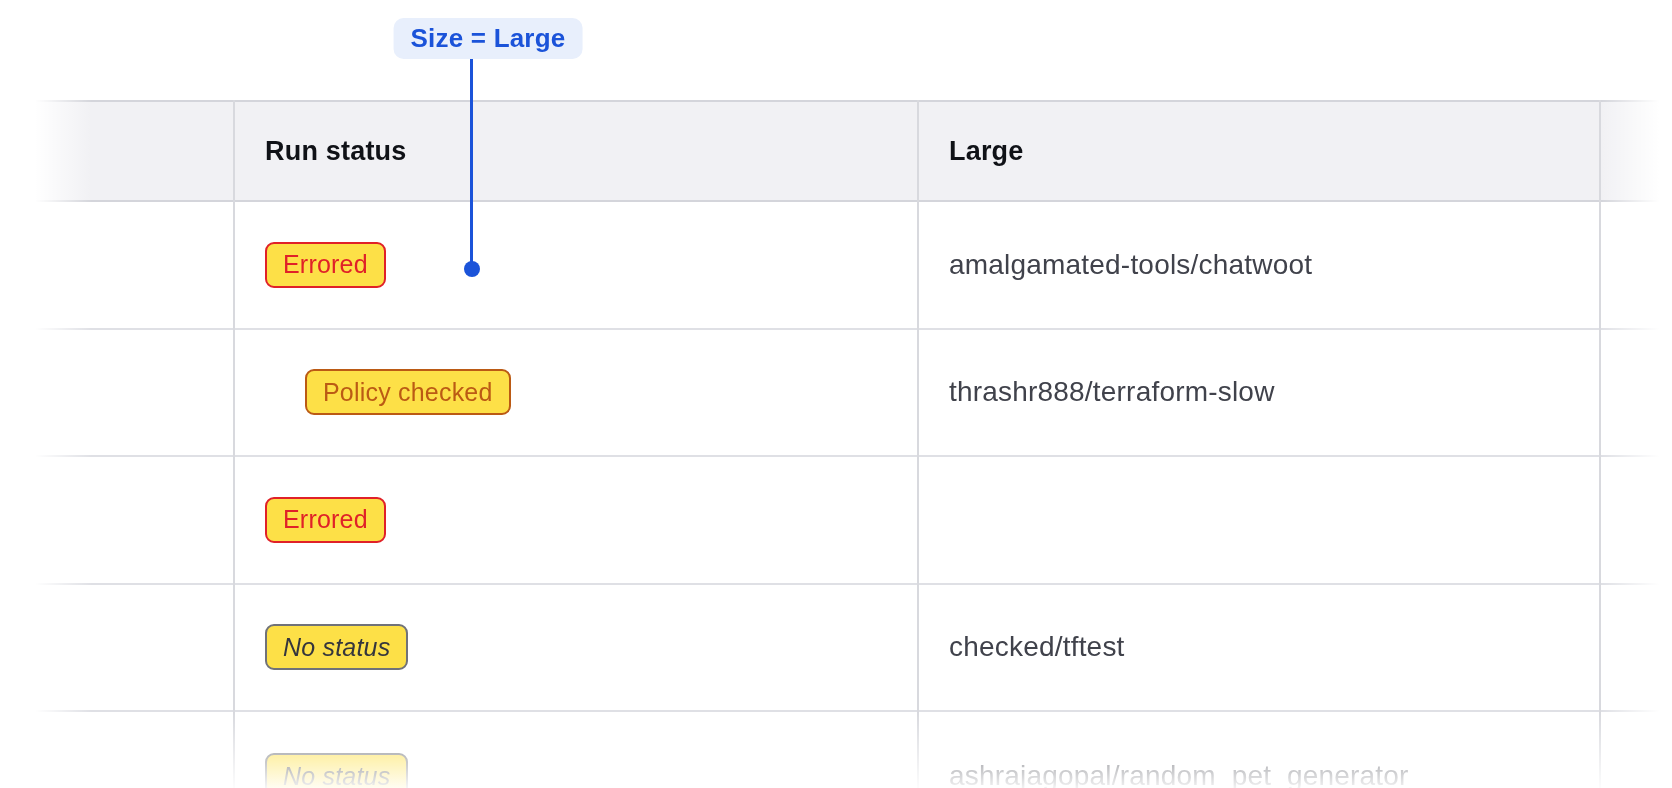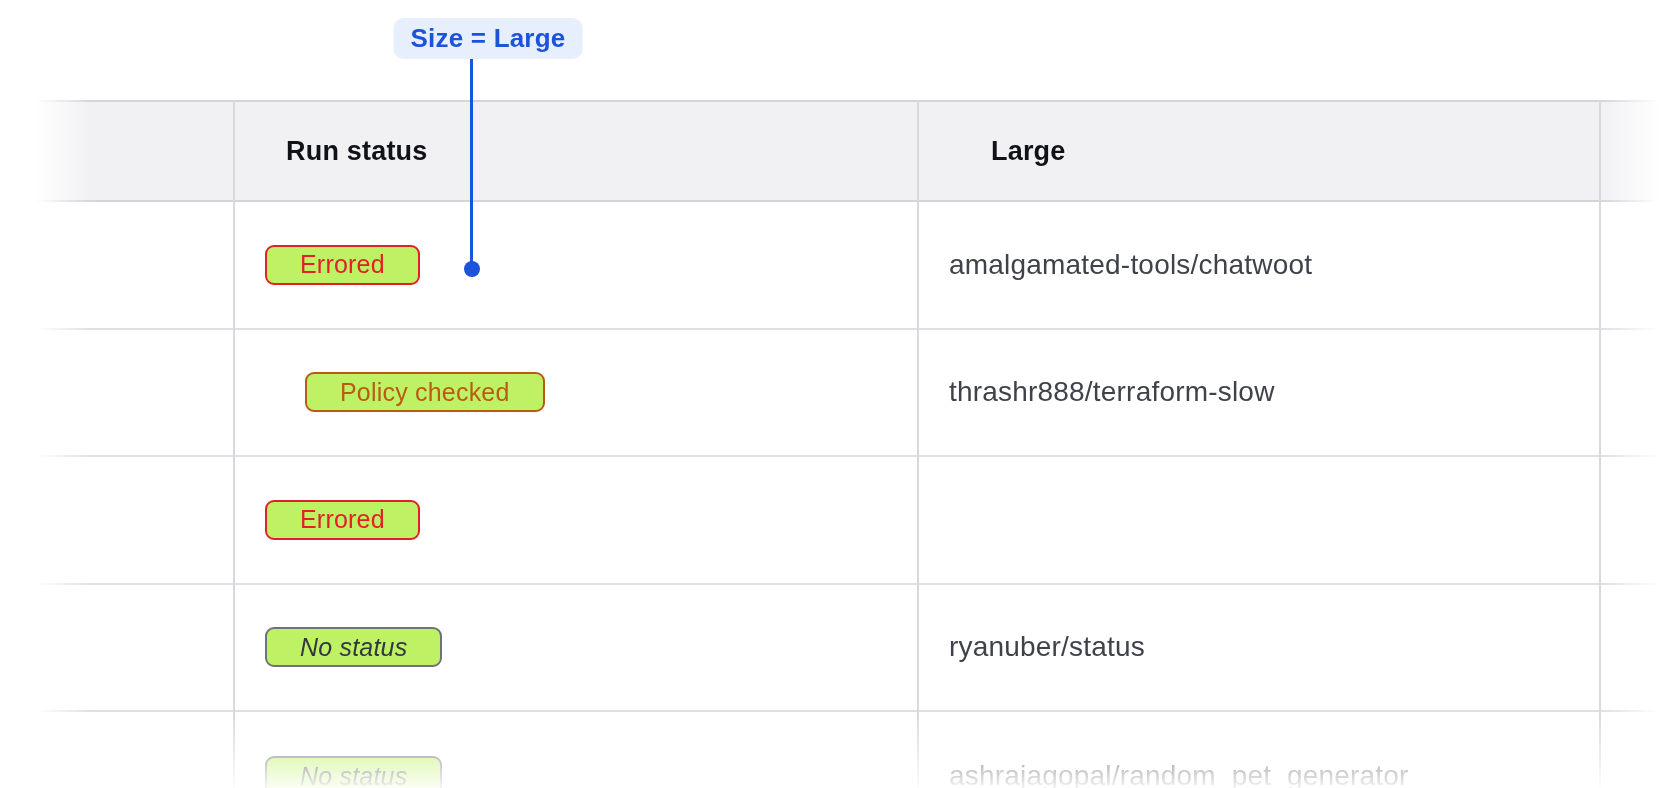--- a/index.html
+++ b/index.html
@@ -10,36 +10,35 @@
   }
   .stage{position:absolute;inset:0;}
 
   
   .table{position:absolute;left:0;top:100px;width:1672px;z-index:1;}
   .thead,.tr{display:grid;grid-template-columns:233px 684px 682px 1fr;align-items:center;box-sizing:border-box;}
   .thead{
     height:102px;background:var(--header-bg,#f1f1f4);
     border-top:2px solid var(--header-border,#d4d5db);
     border-bottom:2px solid var(--header-border,#d4d5db);
-    gap:21px;
   }
   .th{
     font-size:27px;font-weight:700;color:var(--header-text,#101217);
     padding-left:32px;letter-spacing:.2px;
   }
   .tr{height:127.5px;background:#ffffff;border-bottom:2px solid var(--row-border,#dfe0e5);}
   .tr:last-child{border-bottom:none;height:128px;}
   .td{padding-left:32px;}
   .repo{font-size:28px;color:var(--body-text,#40424b);letter-spacing:.2px;}
 
   
   .badge{
     display:inline-flex;align-items:center;box-sizing:border-box;
-    height:40px;padding:0 33px;border-radius:9px;border:2px solid;
-    font-size:25px;font-weight:500;letter-spacing:.2px;background:#bef264;white-space:nowrap;
+    height:46px;padding:0 16px;border-radius:9px;border:2px solid;
+    font-size:25px;font-weight:500;letter-spacing:.2px;background:#fde047;white-space:nowrap;
   }
   .badge.critical{color:var(--badge-critical,#e02128);border-color:var(--badge-critical,#e02128);}
   .badge.warning{color:var(--badge-warning,#bb5a14);border-color:var(--badge-warning,#bb5a14);margin-left:40px;}
   .badge.neutral{color:var(--badge-neutral-text,#35363d);border-color:var(--badge-neutral-border,#707279);font-style:italic;}
 
   
   .vline{position:absolute;top:100px;height:688px;width:2px;background:var(--column-border,#d8d9de);z-index:2;}
   .v1{left:233px;} .v2{left:917px;} .v3{left:1599px;}
 
   
@@ -105,21 +104,21 @@
       </div>
       <div class="td"></div>
     </div>
 
     <div class="tr">
       <div class="td"></div>
       <div class="td">
         <span class="badge neutral">No status</span>
       </div>
       <div class="td">
-        <span class="repo">ryanuber/status</span>
+        <span class="repo">checked/tftest</span>
       </div>
       <div class="td"></div>
     </div>
 
     <div class="tr">
       <div class="td"></div>
       <div class="td">
         <span class="badge neutral">No status</span>
       </div>
       <div class="td">

